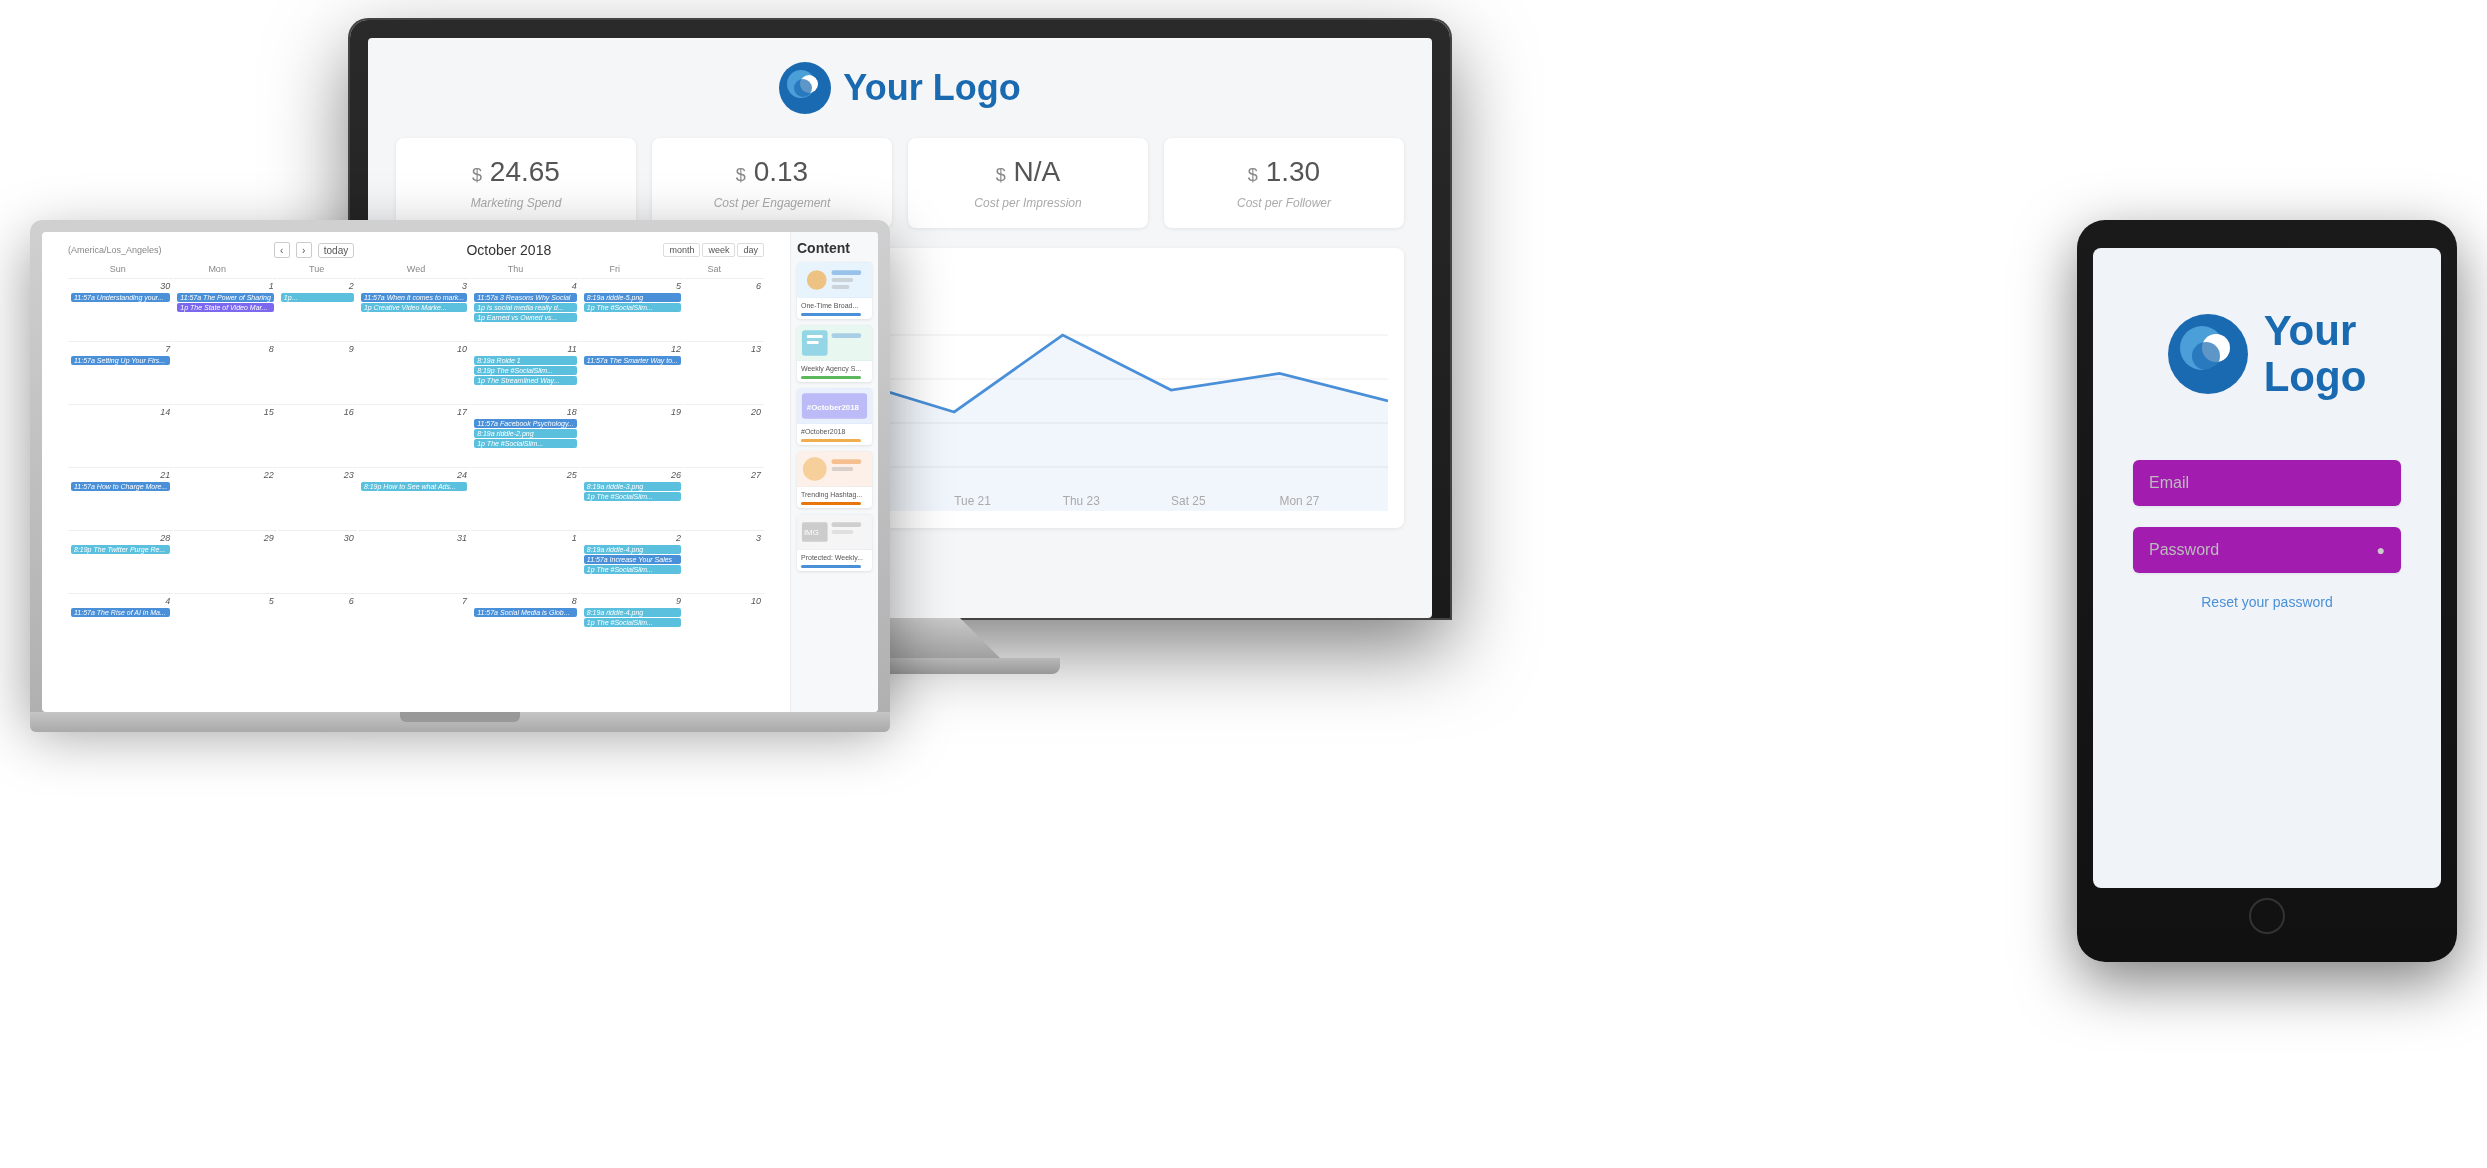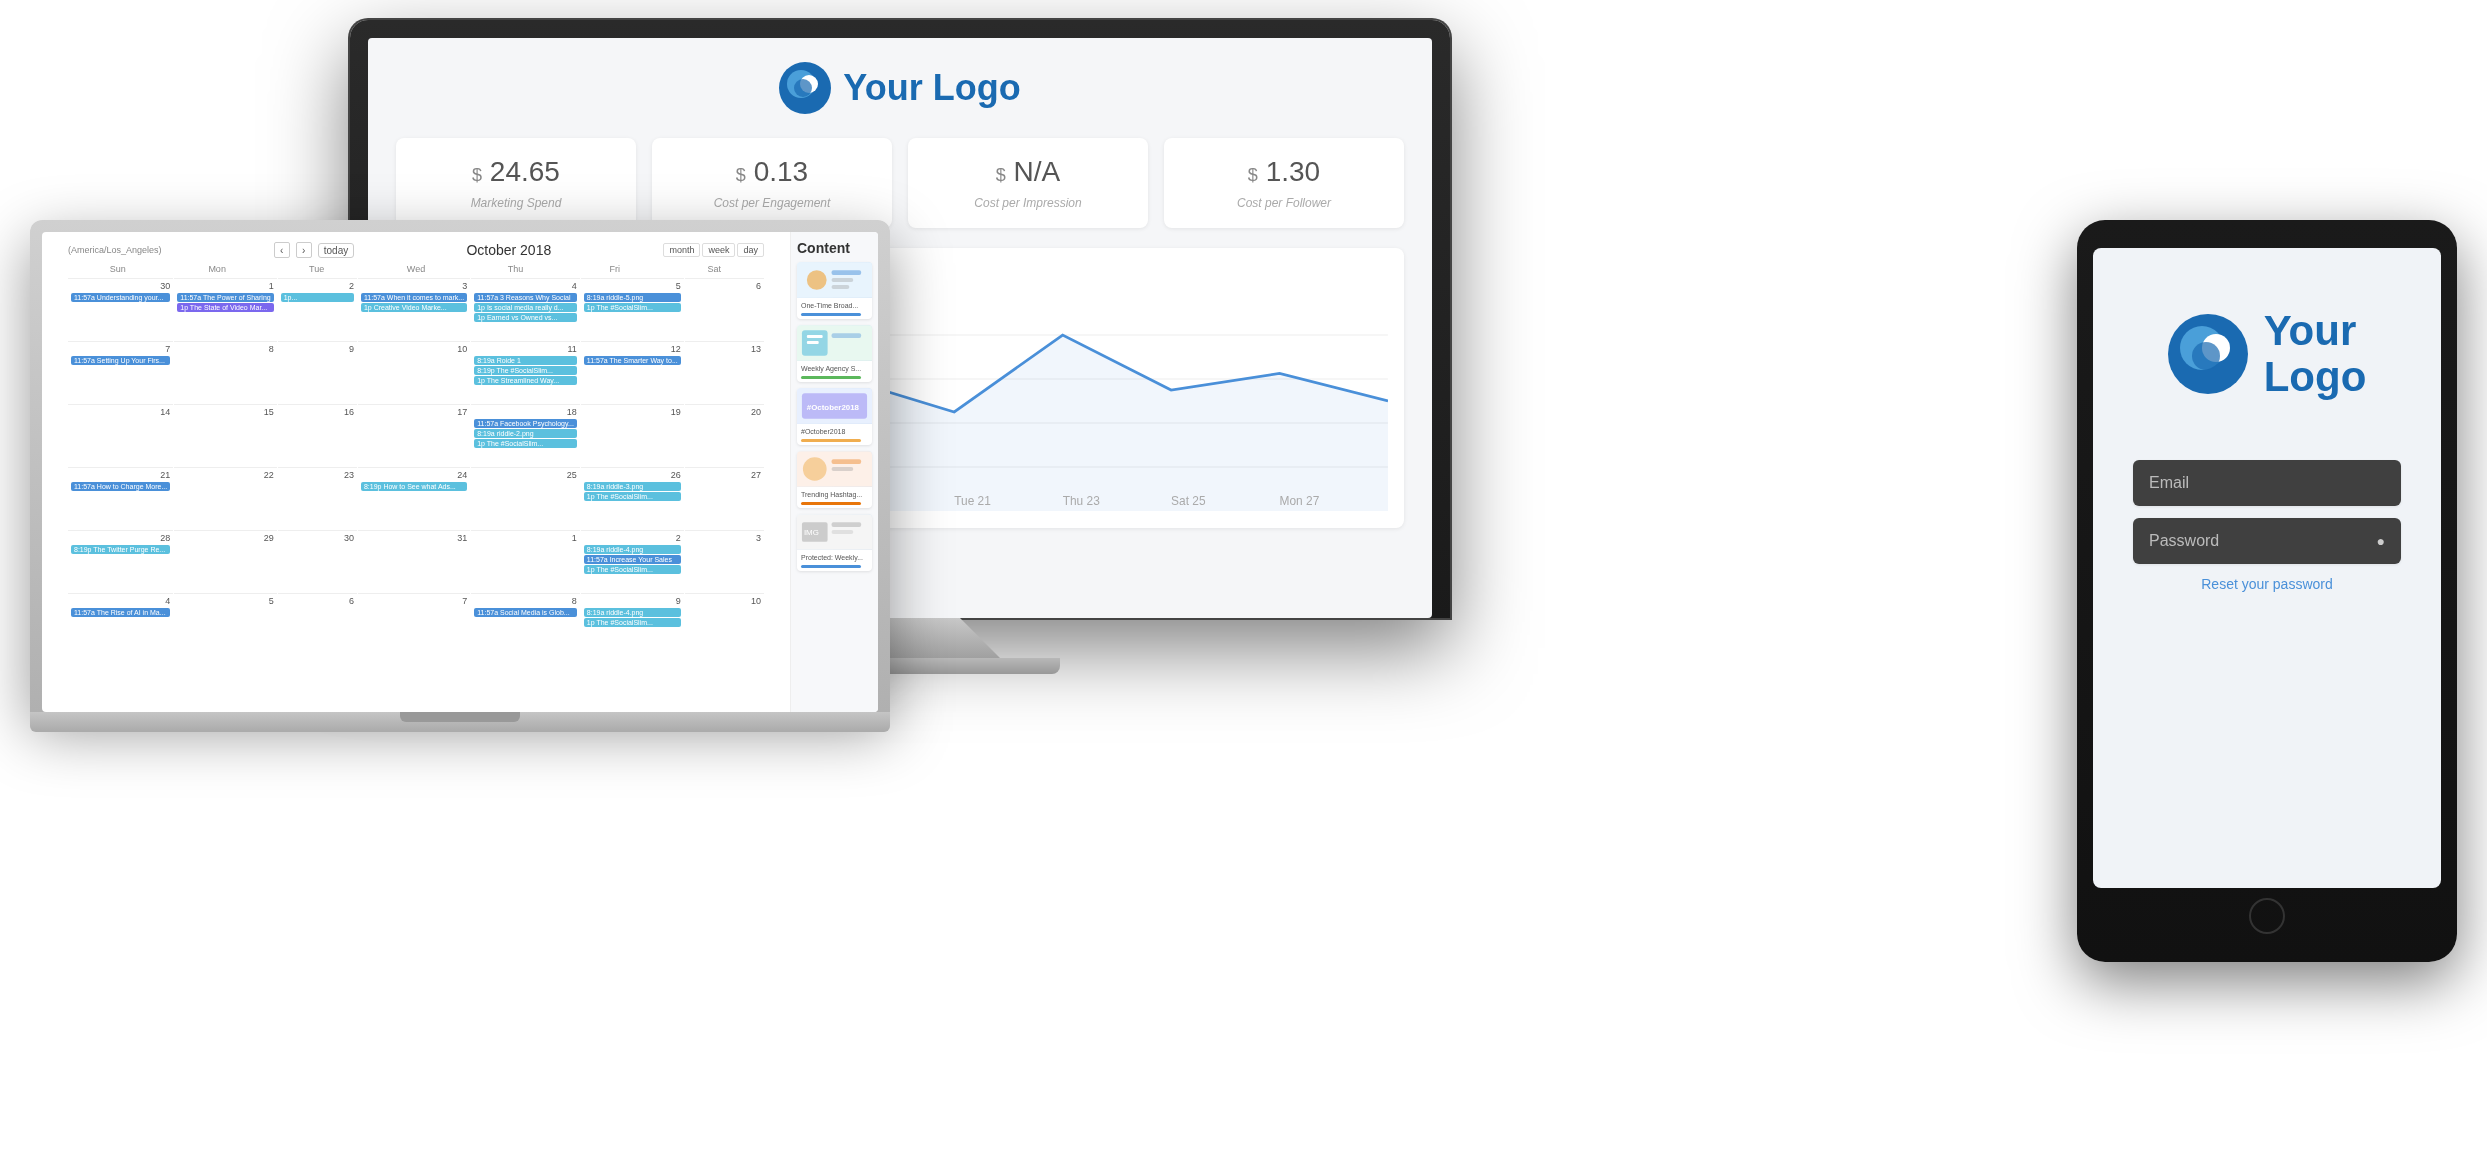--- a/index.html
+++ b/index.html
@@ -237,20 +237,21 @@
       gap: 1px;
     }
     .cal-cell {
       min-height: 62px;
       border-top: 1px solid #eee;
       padding: 2px 3px;
       font-size: 9px;
       color: #333;
       position: relative;
       vertical-align: top;
+      font-style: italic;
     }
     .cal-date {
       font-size: 9px;
       color: #555;
       margin-bottom: 2px;
       text-align: right;
     }
     .cal-event {
       border-radius: 2px;
       padding: 1px 3px;
@@ -367,24 +368,24 @@
     .login-logo-text {
       font-size: 42px;
       font-weight: 700;
       color: #1a6ab1;
       line-height: 1.1;
     }
     .login-form {
       width: 100%;
     }
     .login-field {
-      background: #404040;
+      background: #a21caf;
       border-radius: 6px;
       padding: 14px 16px;
-      margin-bottom: 12px;
+      margin-bottom: 21px;
       font-size: 16px;
       color: #bbb;
       display: flex;
       align-items: center;
       justify-content: space-between;
       box-shadow: 0 1px 3px rgba(0,0,0,0.08);
     }
     .login-btn {
       background: #4a4a6a;
       color: #fff;

